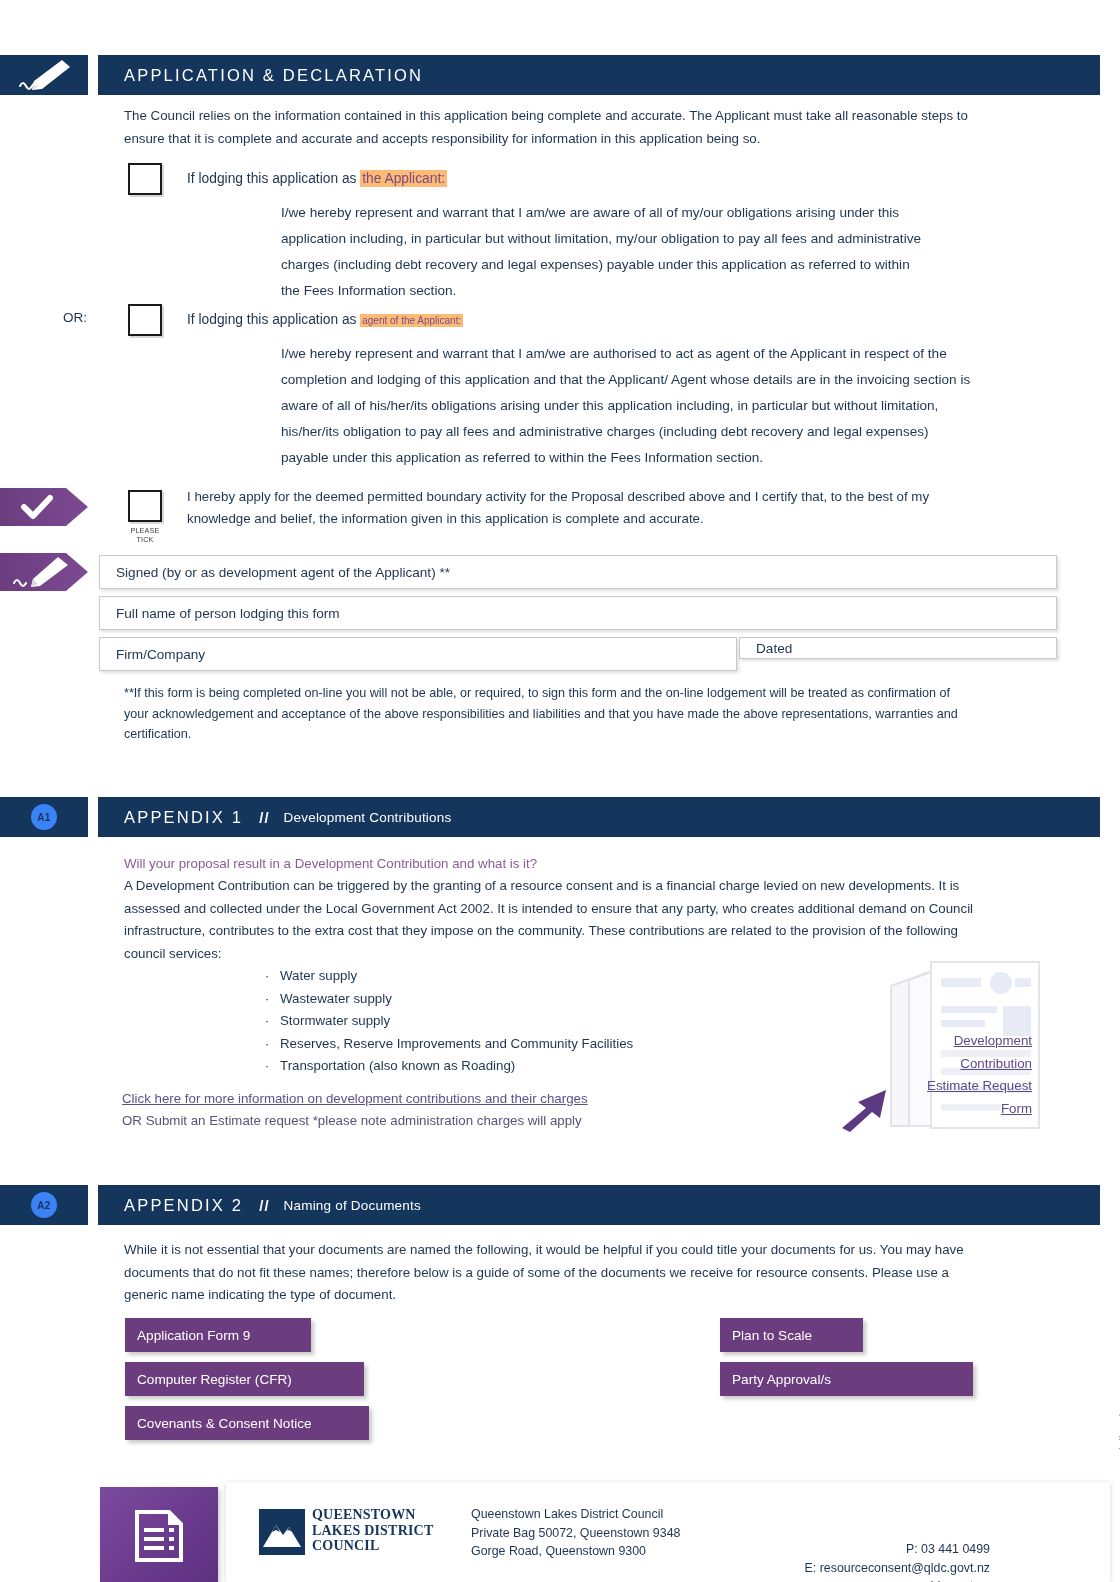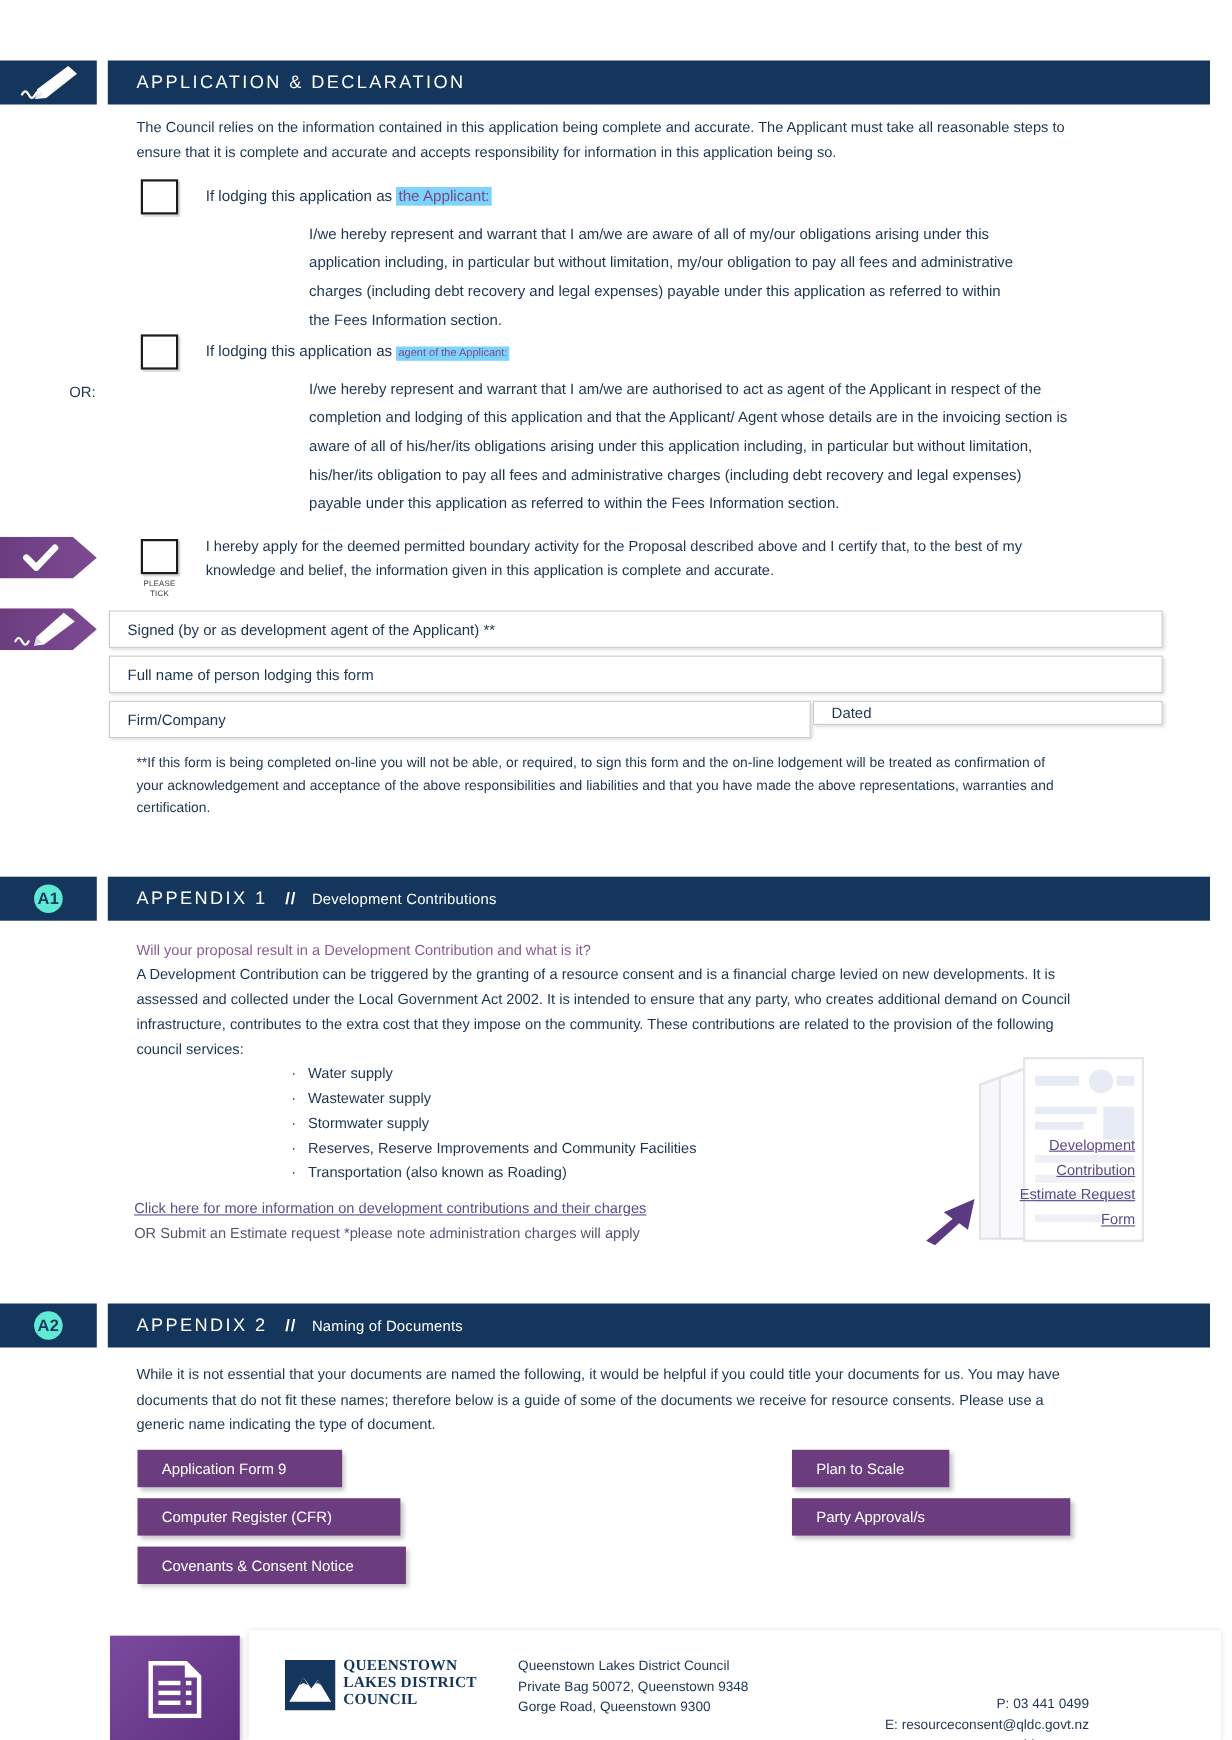--- a/index.html
+++ b/index.html
@@ -25,23 +25,23 @@
   }
   .sec-title {
     color:#ffffff; font-size:16.5px; letter-spacing:2.2px;
     padding-left:26px; font-weight:400;text-align:center;
   }
   .sec-slash { color:#ffffff; font-size:15px; letter-spacing:1px; padding-left:16px; font-weight:600; }
   .sec-sub { color:#ffffff; font-size:13.5px; padding-left:14px; letter-spacing:.2px; }
 
   .badge-circle {
     position:absolute; left:31px; top:7px; width:26px; height:26px;
-    border-radius:50%; background:#5eead4;
+    border-radius:50%; background:#3b82f6;
     display:flex; align-items:center; justify-content:center;
-    color:#14355c; font-size:15px; font-weight:bold; letter-spacing:.3px;
+    color:#14355c; font-size:10px; font-weight:bold; letter-spacing:.3px;
   }
 
   
   .pen-ico { position:absolute; left:18px; top:4px; }
 
   
   .para {
     position:absolute; font-size:13.3px; line-height:22.5px; color:#1d3550;
   }
   .indent-para { font-size:13.6px; line-height:26px; }
@@ -49,24 +49,24 @@
   
   .cbox {
     position:absolute; width:34px; height:32px;
     border:2.5px solid #1a1a1a; background:#ffffff;
     box-shadow:2px 2px 0 0 #d8d8d8;
   }
   .cbox-label {
     position:absolute; font-size:7.2px; letter-spacing:.2px;
     color:#3a3a3a; text-align:center; width:46px;
   }
-  .or-lbl { position:absolute; font-size:13.5px; color:#1d3550;margin-top:39px; }
+  .or-lbl { position:absolute; font-size:13.5px; color:#1d3550; }
 
   .hl-pink {
-    background:#7dd3fc; color:#7b4a86; padding:1px 2px;
+    background:#fdba74; color:#7b4a86; padding:1px 2px;
   }
 
   
   .arrow-banner { position:absolute; width:88px; height:38px; }
 
   
   .field {
     position:absolute; border:1px solid #c9c9c9; background:#ffffff;
     box-shadow:2px 2px 3px rgba(0,0,0,.13);
     display:flex; align-items:center;
@@ -87,21 +87,21 @@
   .ds-overlay {
     position:absolute; text-align:right; font-size:13.3px; line-height:22.5px;
     color:#5b4a8a;
   }
   .ds-overlay span { text-decoration:underline; }
 
   
   .tag {
     position:absolute; height:34px; background:#6b3d7e; color:#ffffff;
     display:flex; align-items:center; font-size:13.6px;
-    padding-left:22px; box-shadow:3px 3px 4px rgba(0,0,0,.22);
+    padding-left:12px; box-shadow:3px 3px 4px rgba(0,0,0,.22);
   }
 
   
   .foot-purple {
     position:absolute; left:100px; top:1487px; width:118px; height:95px;
     background:linear-gradient(135deg,#7a4a9e 0%,#5e3080 100%);
     box-shadow:2px 2px 4px rgba(0,0,0,.2);
   }
   .foot-white {
     position:absolute; left:226px; top:1482px; width:884px; height:100px;

